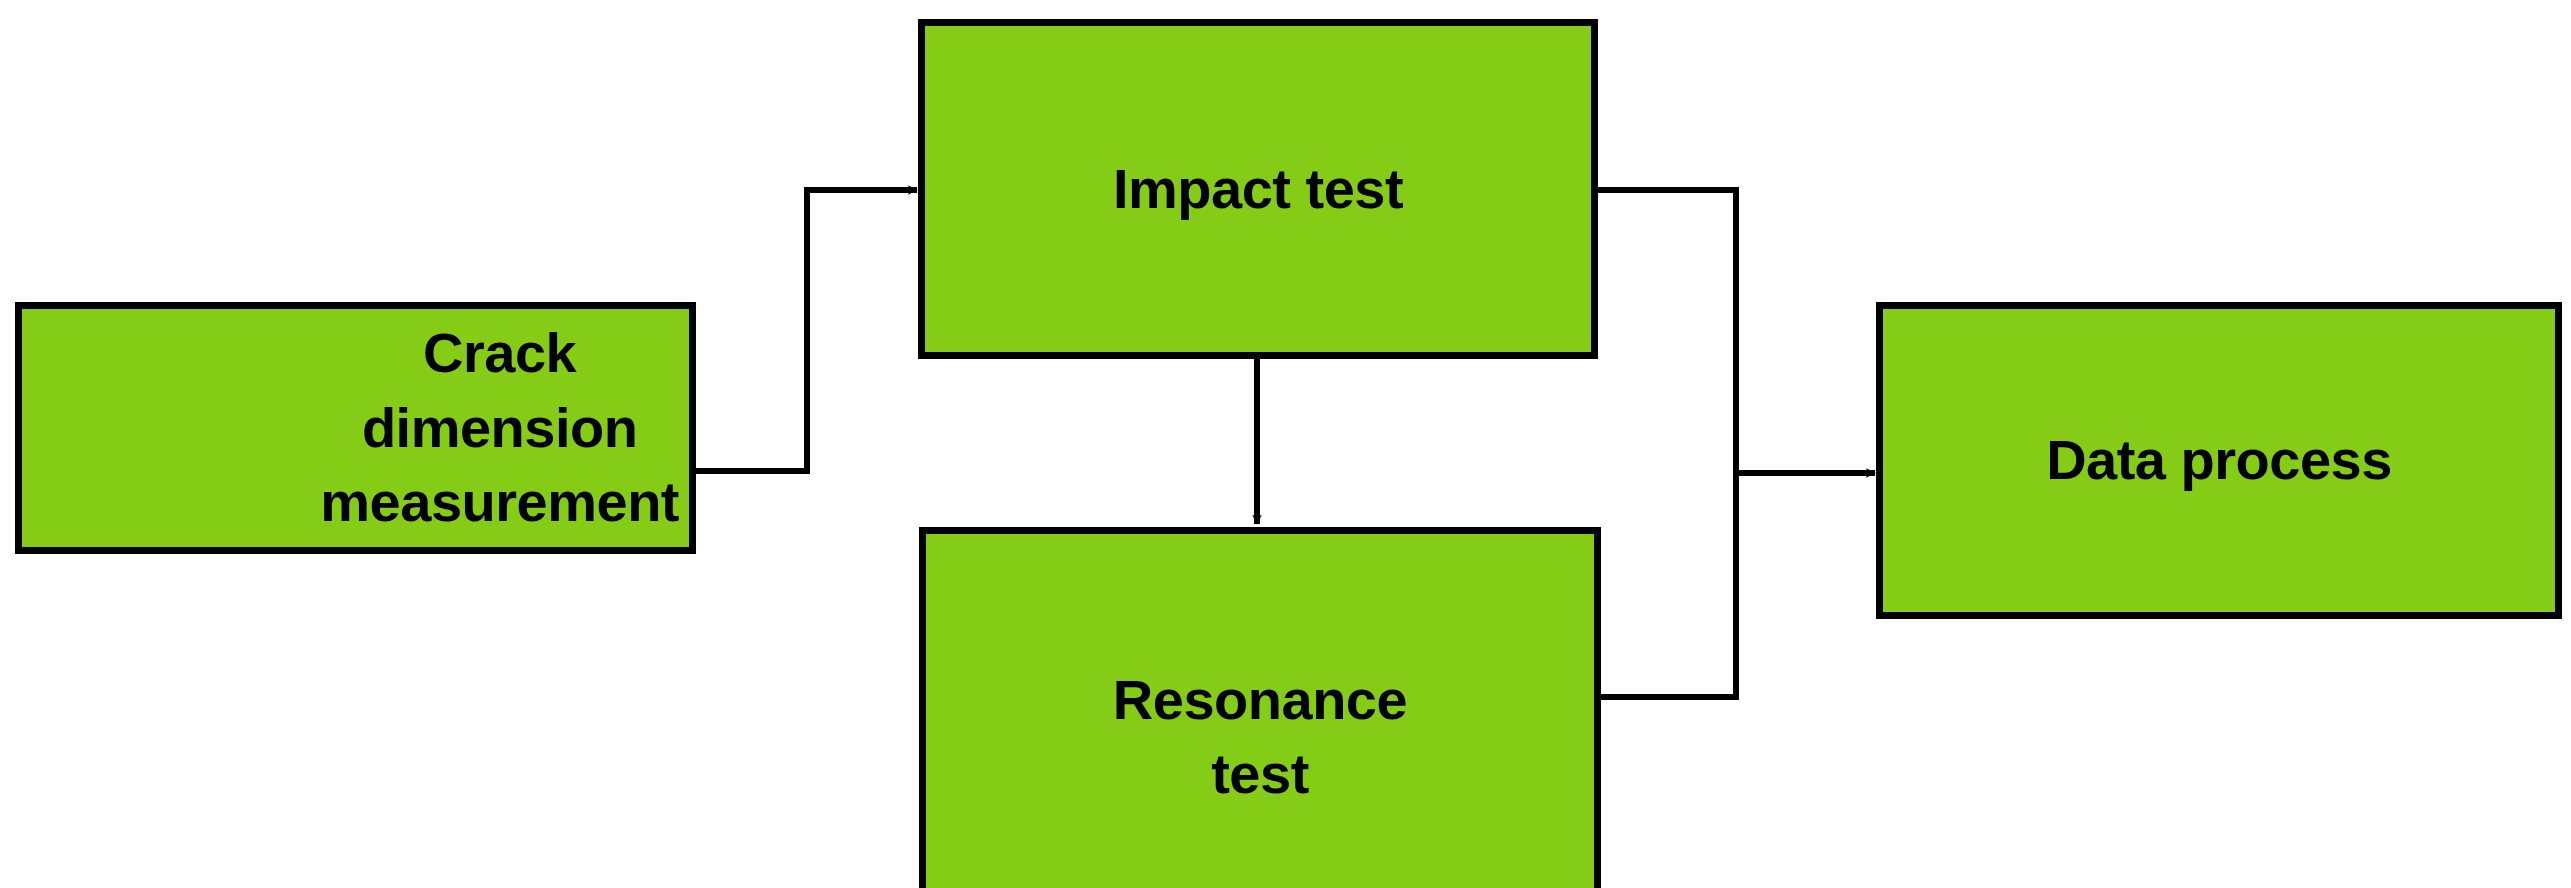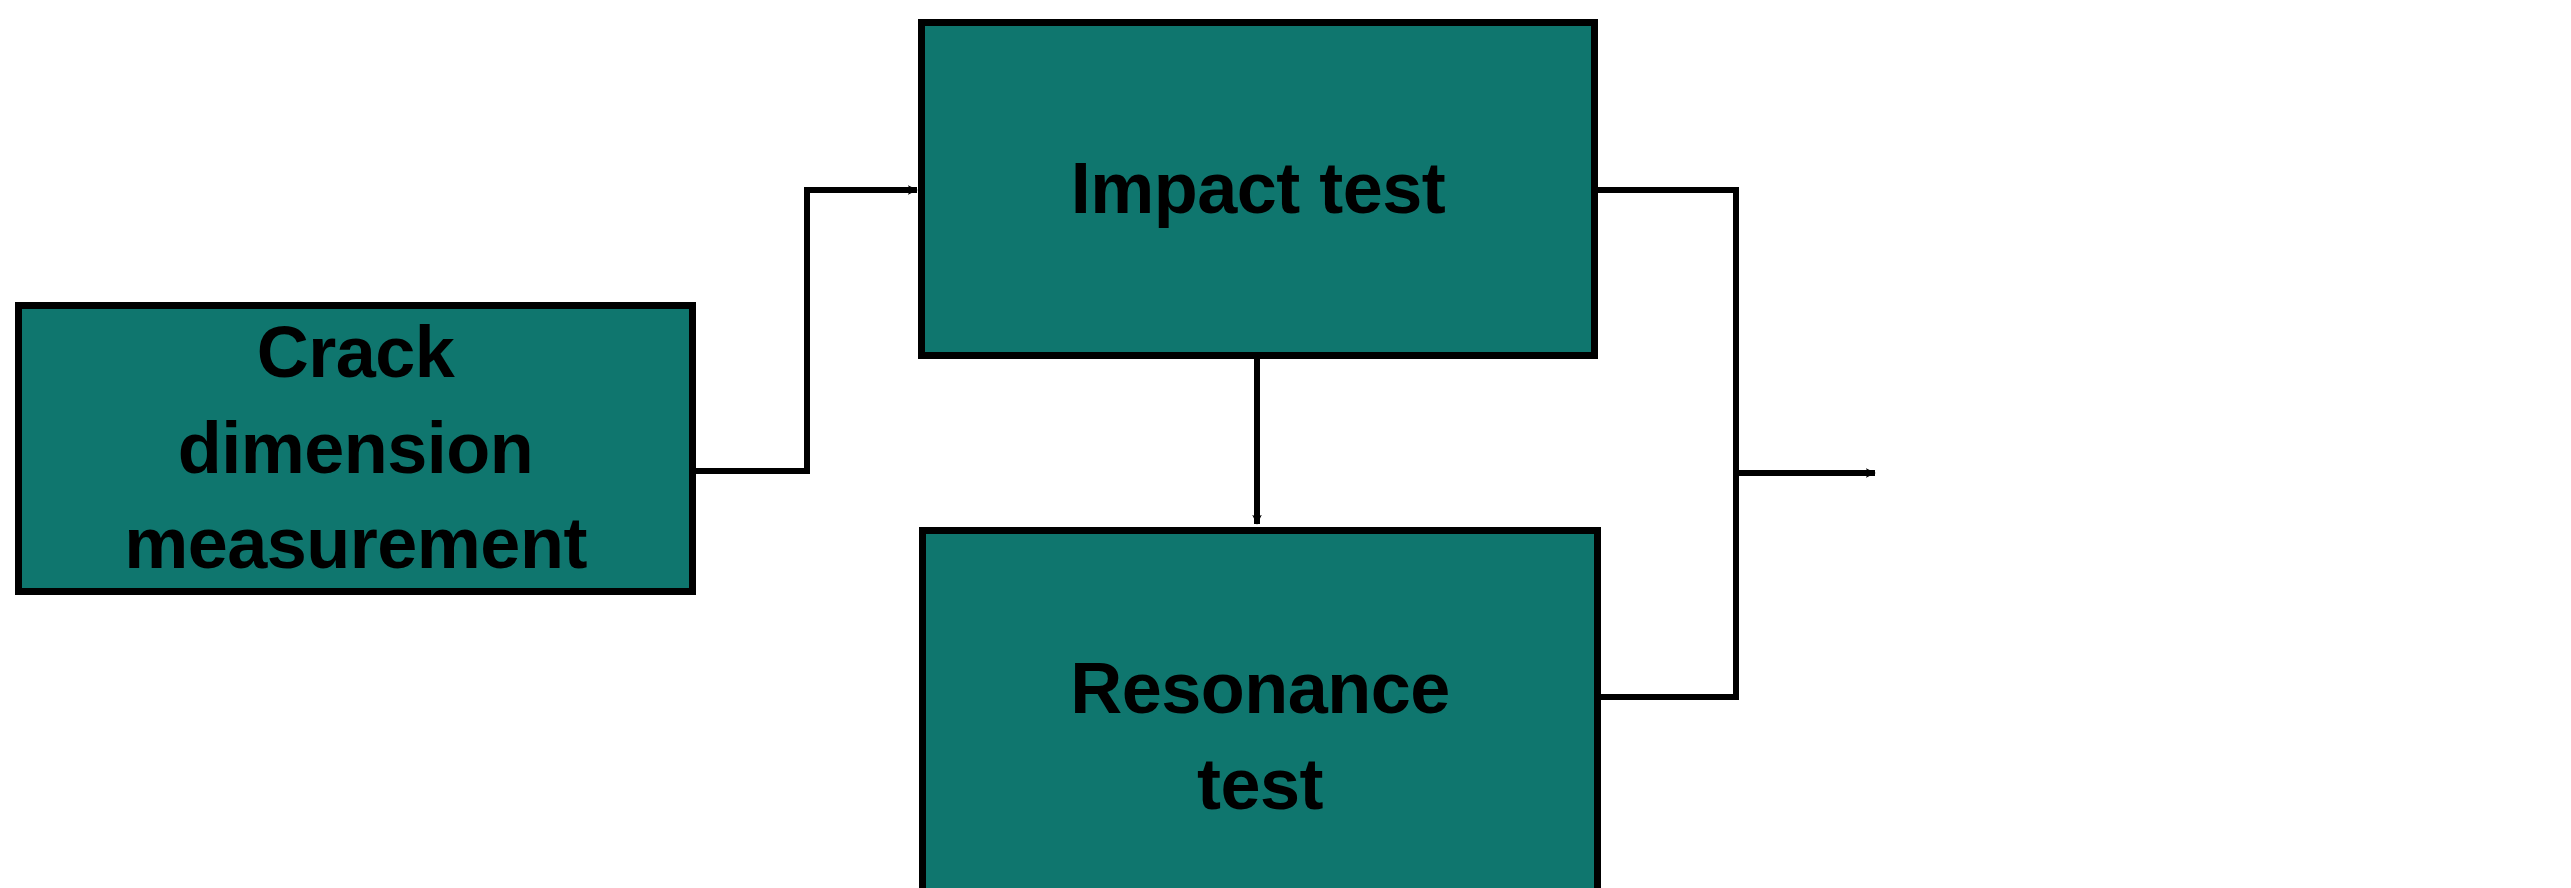--- a/index.html
+++ b/index.html
@@ -22,40 +22,41 @@
     position: absolute;
     left: 0;
     top: 0;
     width: 2571px;
     height: 888px;
     pointer-events: none;
   }
   .node-box {
     position: absolute;
     box-sizing: border-box;
-    background: #0f766e;
+    background: #84cc16;
     border: 7px solid #000000;
     display: flex;
     flex-direction: column;
     align-items: center;
     justify-content: center;
     text-align: center;
     color: #000000;
     font-weight: 700;
-    font-size: 72px;
+    font-size: 56px;
     line-height: 1.33;
     letter-spacing: -0.5px;
     white-space: pre-line;
     z-index: 2;
   }
   #node-crack-dimension-measurement {
     left: 15px;
     top: 302px;
     width: 681px;
-    height: 293px;
+    height: 252px;
+    align-items: flex-end;
   }
   #node-impact-test {
     left: 918px;
     top: 19px;
     width: 680px;
     height: 340px;
   }
   #node-resonance-test {
     left: 919px;
     top: 527px;
@@ -117,14 +118,17 @@
 
   <div class="node-box" id="node-impact-test">
     <span class="node-label">Impact test</span>
   </div>
 
   <div class="node-box" id="node-resonance-test">
     <span class="node-label">Resonance
 test</span>
   </div>
 
+  <div class="node-box" id="node-data-process">
+    <span class="node-label">Data process</span>
+  </div>
 
 </div>
 
 </body></html>

